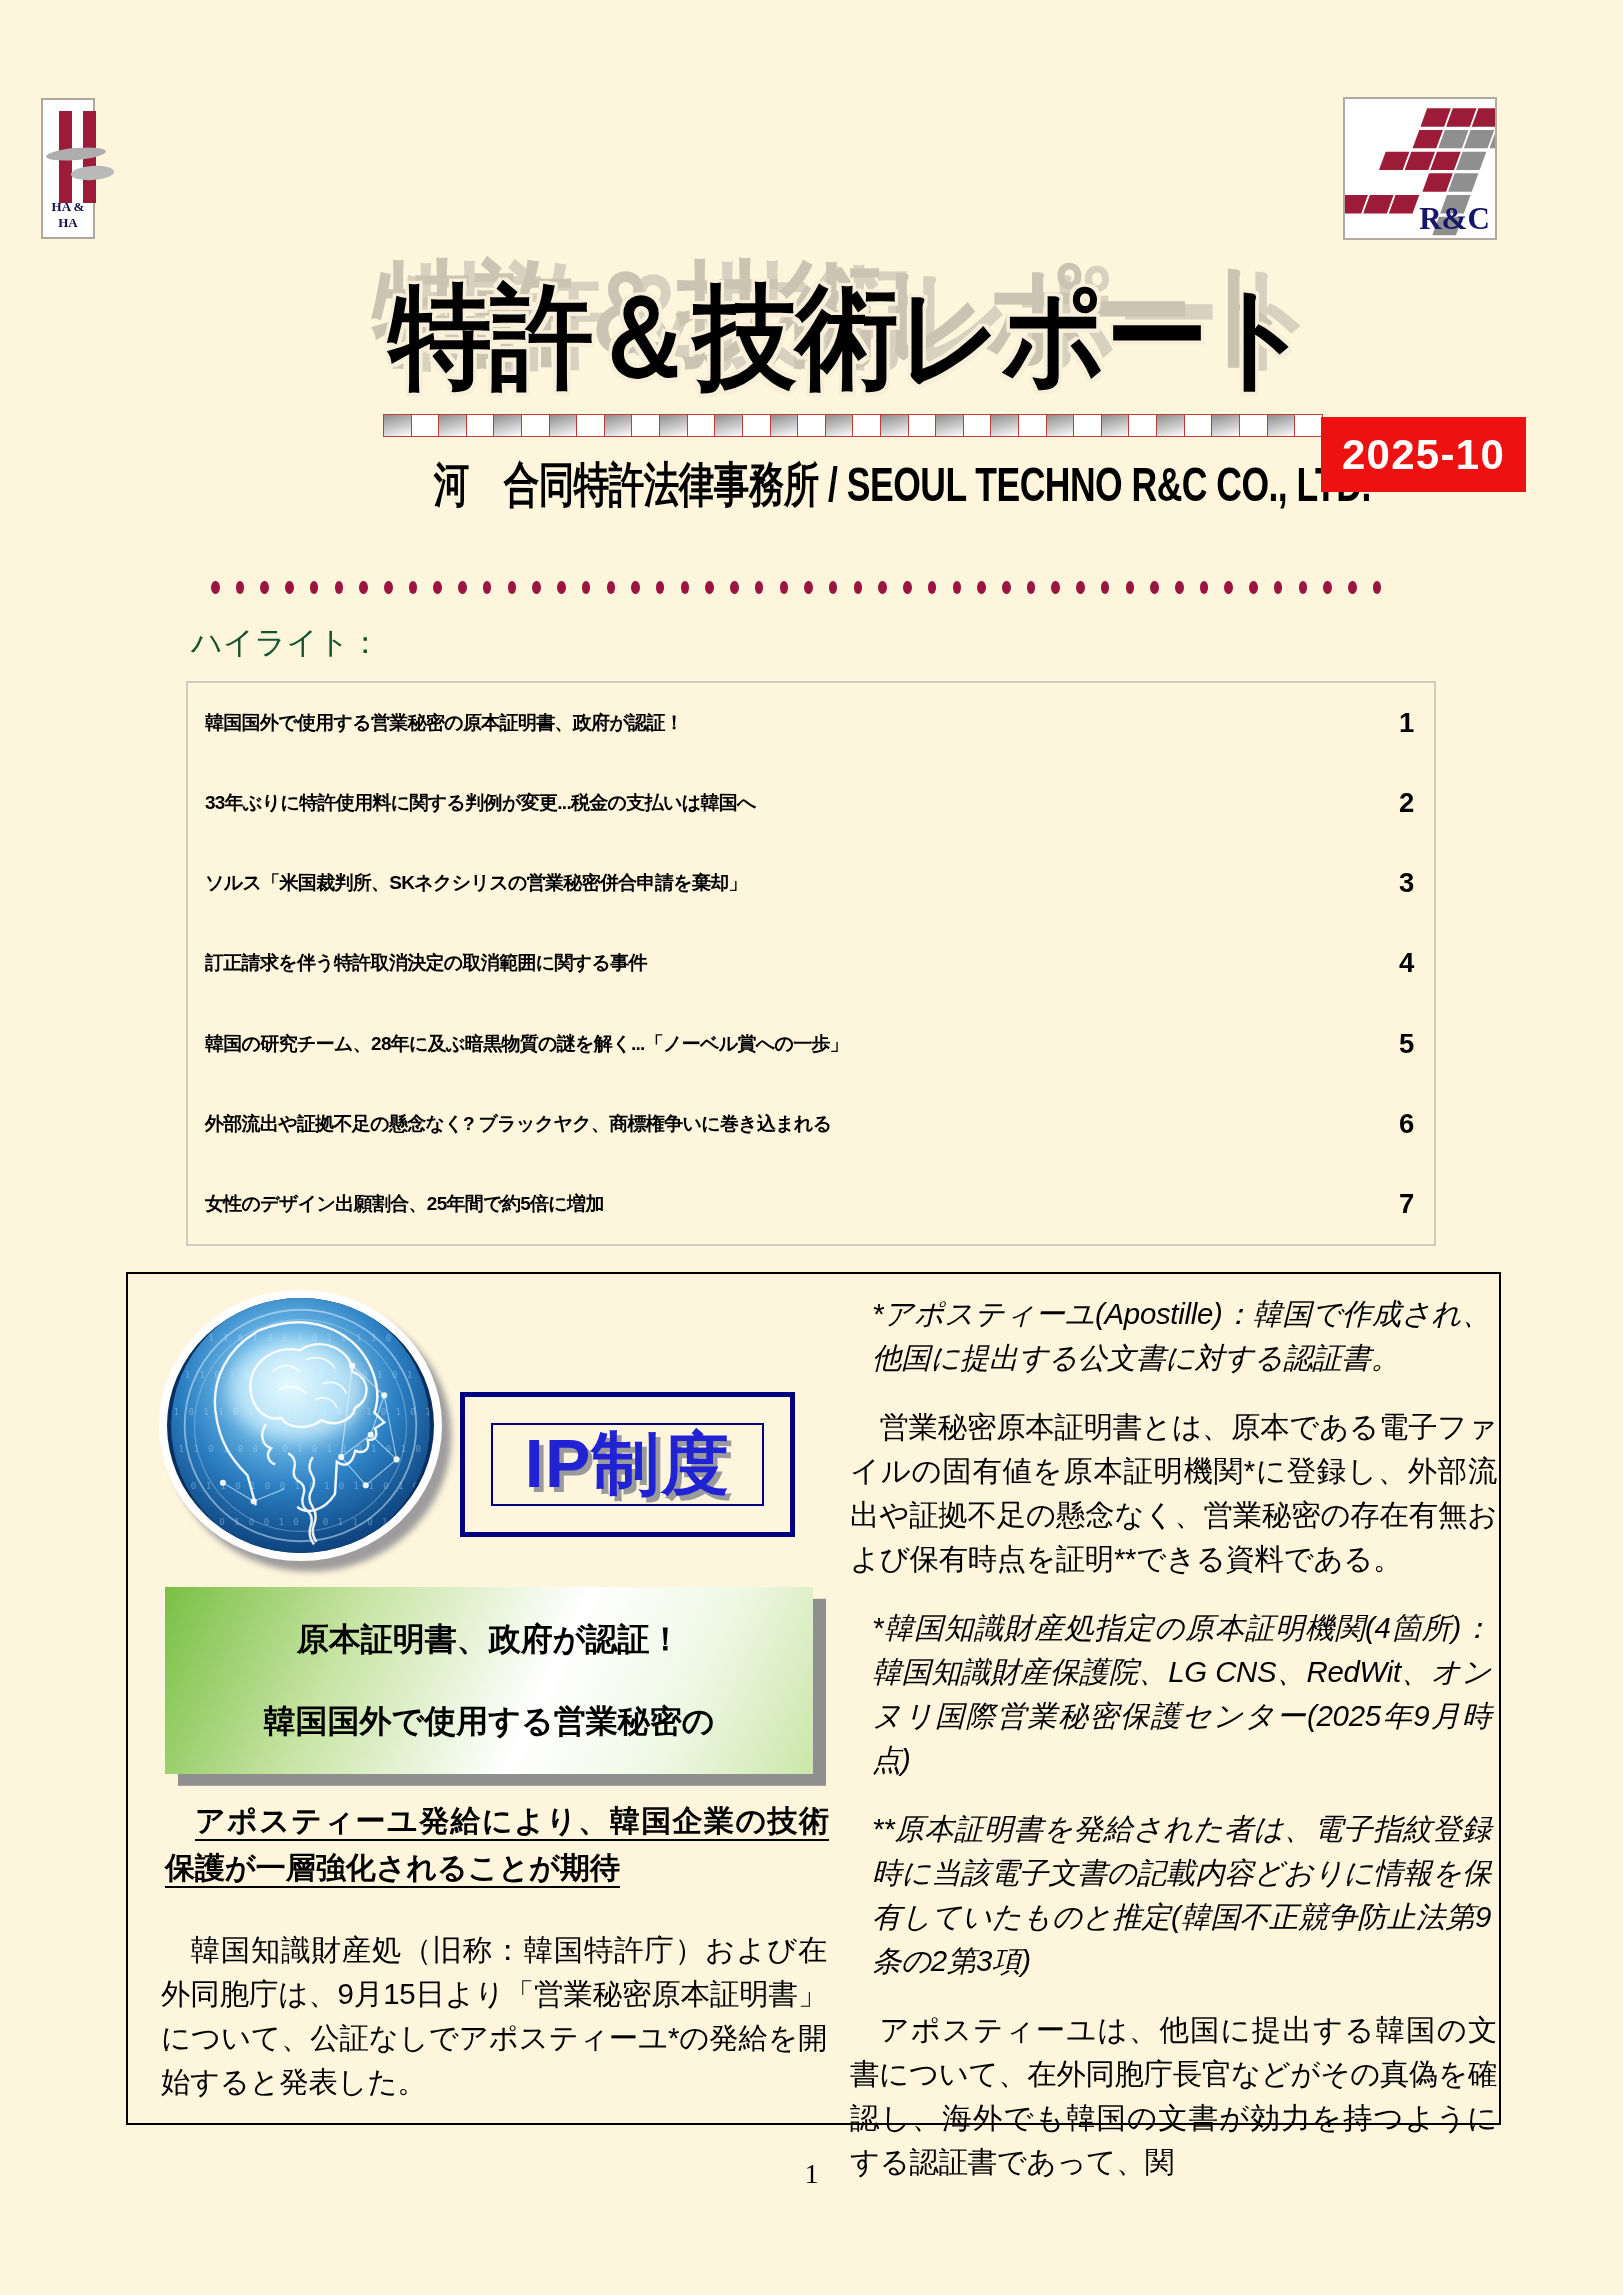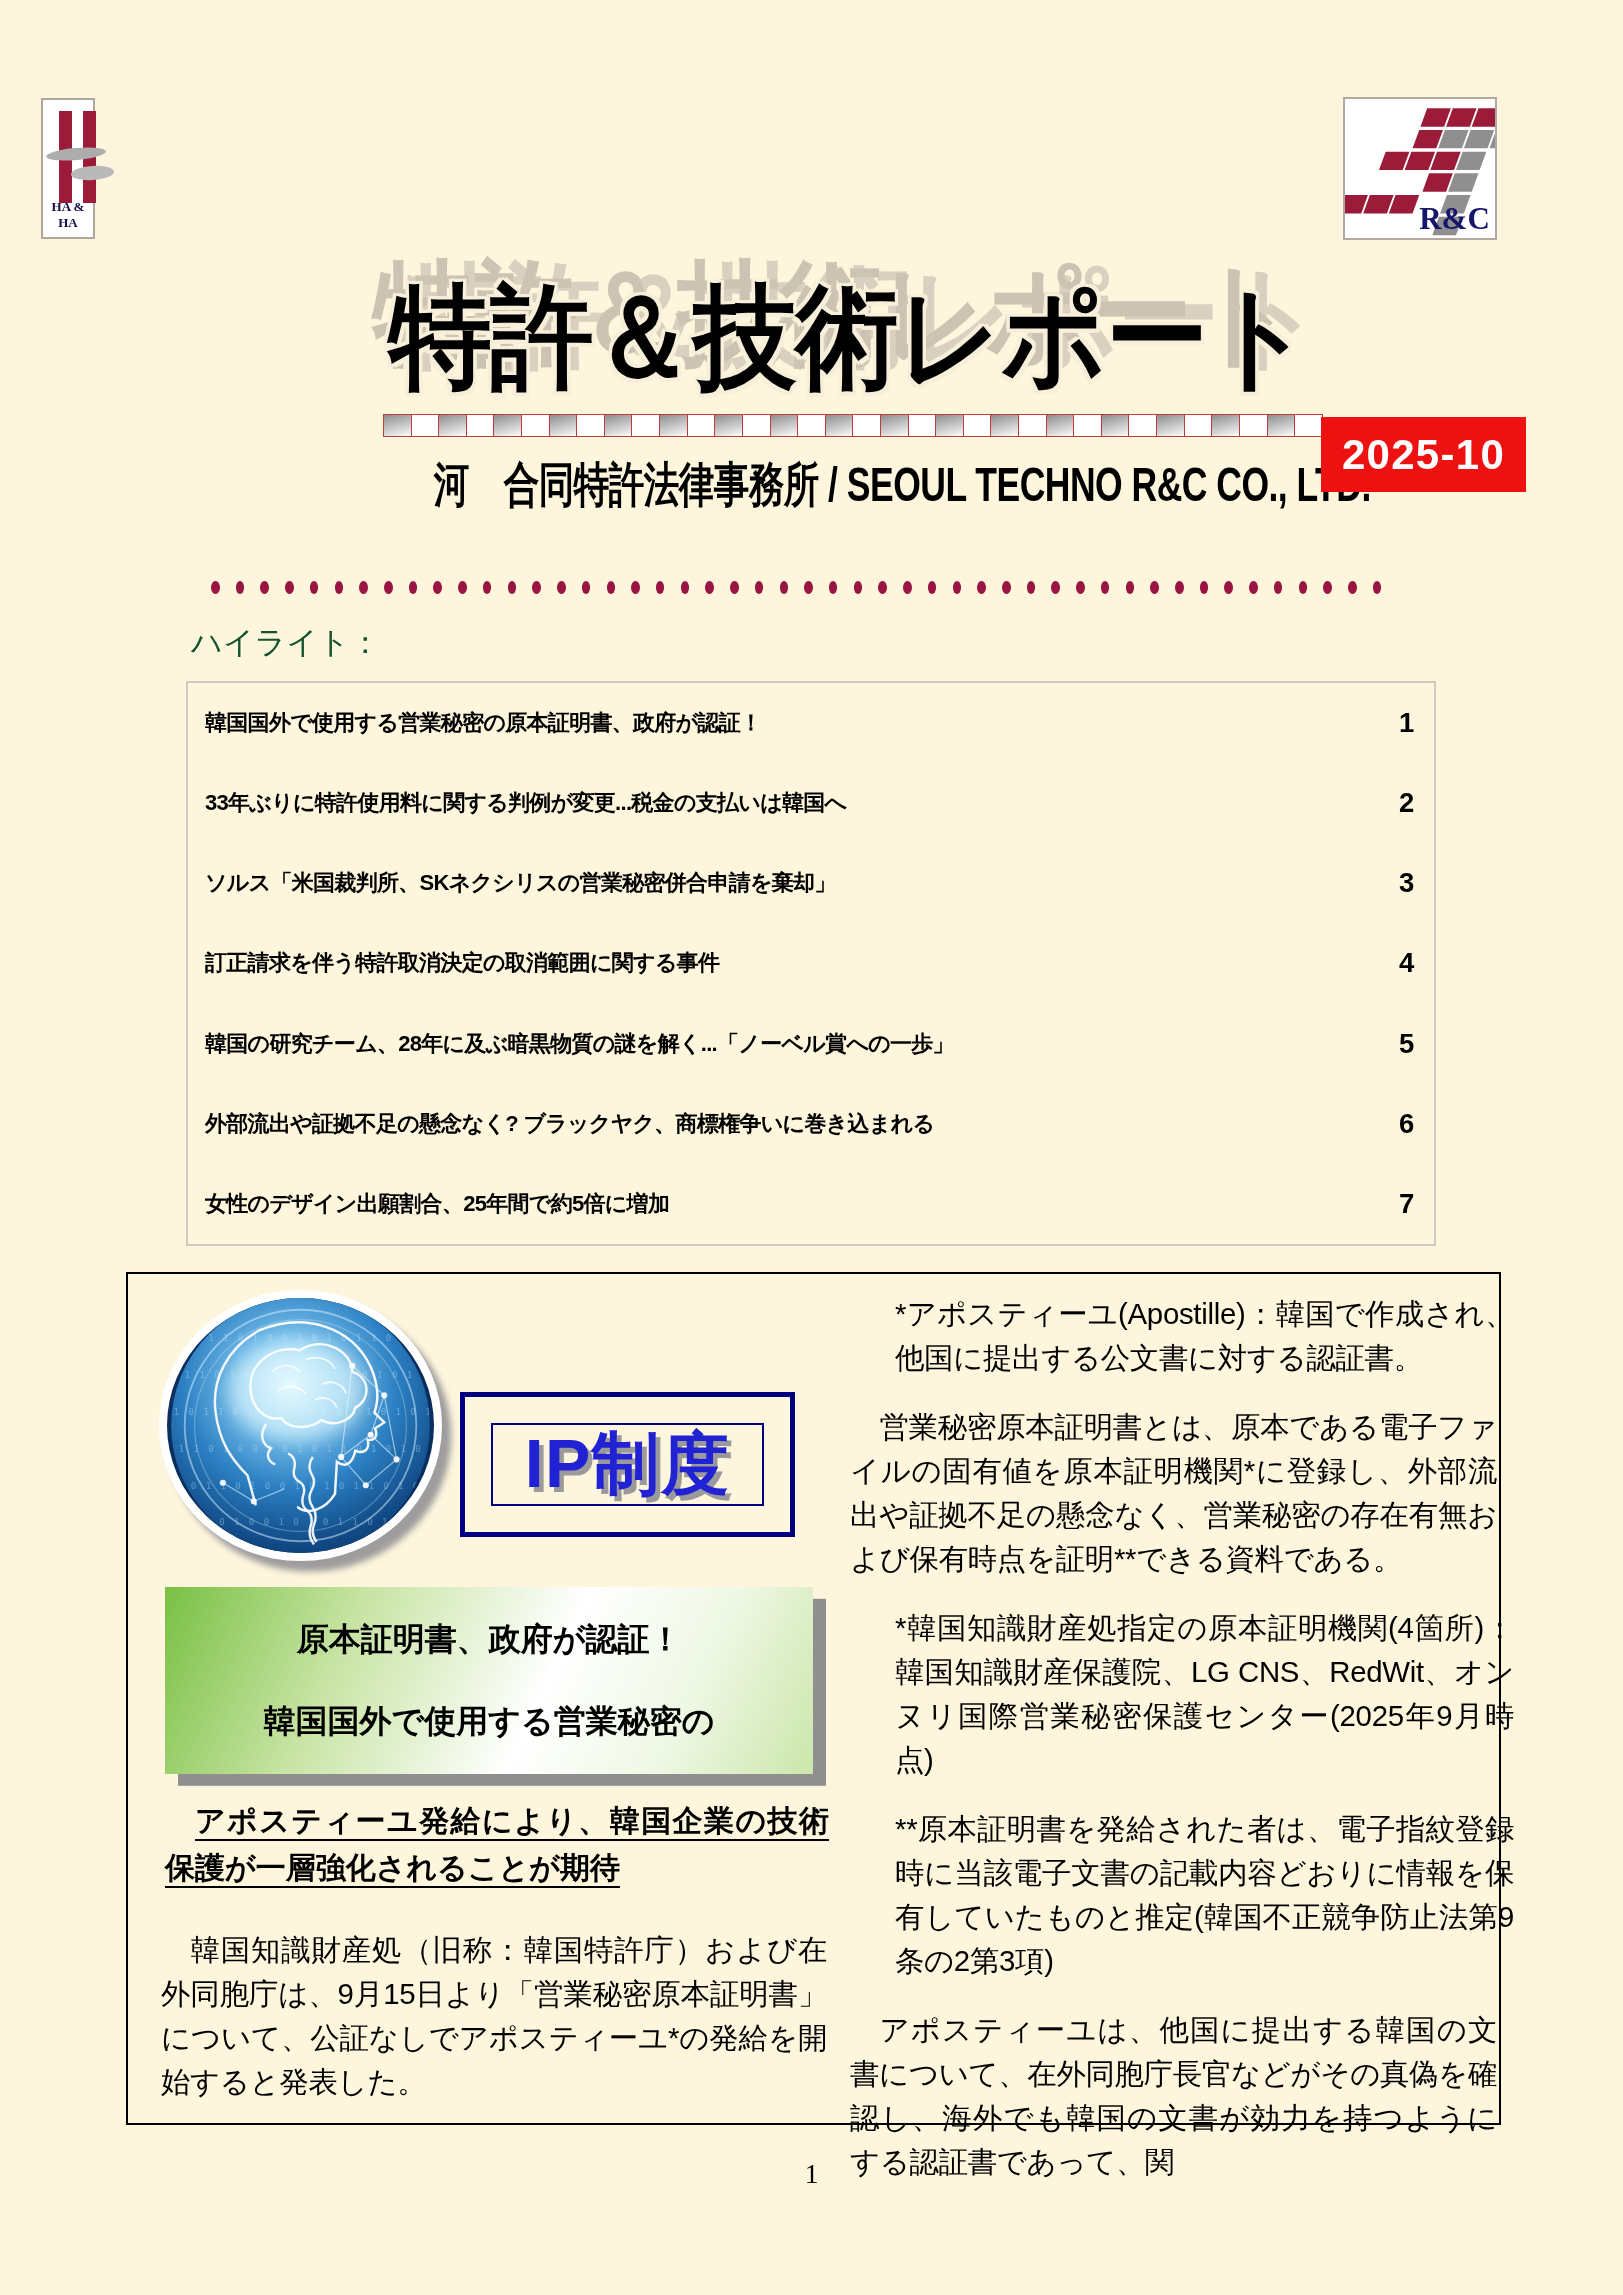--- a/index.html
+++ b/index.html
@@ -65,21 +65,21 @@
   .dots { position:absolute; left:211px; top:580px; width:1171px; height:14.4px;
           display:flex; justify-content:space-between; align-items:center; }
   .dot { width:8.5px; height:13px; border-radius:50%; background:#9B1542; flex:0 0 auto; }
   
   .hl-label { position:absolute; left:191px; top:622px; font-size:31px; font-weight:normal; color:#14532d; }
   .hl-box {
     position:absolute; left:186px; top:681px; width:1250px; height:565px;
     border:2.6px solid #CFC9C0; display:flex; flex-direction:column;
   }
   .hl-row { flex:1; display:flex; align-items:center; justify-content:space-between; padding:0 19.6px 0 17px; }
-  .hl-title { font-size:22px; font-weight:bold; color:#000; letter-spacing:-0.7px; }
+  .hl-title { font-size:19px; font-weight:bold; color:#000; letter-spacing:-0.7px; }
   .hl-page  { font-size:27.5px; font-weight:bold; color:#000; }
   
   .content-box {
     position:absolute; left:126px; top:1272px; width:1375px; height:853px;
     border:2.6px solid #000;
   }
   .brain-wrap {
     position:absolute; left:31px; top:16.4px; width:283px; height:271px;
     border:8.5px solid #fff; border-radius:50%;
     box-shadow:9.2px 10.5px 6.5px rgba(125,125,135,0.75);
@@ -112,21 +112,21 @@
     text-indent:30px; text-align:justify;
     text-decoration:underline; text-decoration-thickness:2px; text-underline-offset:7.9px;
   }
   .left-body {
     position:absolute; left:33px; top:654px; width:666px;
     font-size:29.4px; color:#000; line-height:44px; text-indent:29.4px; text-align:justify;
     letter-spacing:-0.3px;
   }
   .col-right { position:absolute; left:722px; top:18.3px; width:647px; }
   .col-right p { font-size:29.4px; color:#000; line-height:44px; text-align:justify; letter-spacing:-0.3px; }
-  .col-right p.note { margin-left:45px; width:619px; }
+  .col-right p.note { margin-left:22px; width:619px;font-style:italic; }
   .col-right p.body { text-indent:29.4px; }
   .col-right p + p { margin-top:25px; }
   
   .page-num {
     position:absolute; left:0; right:0; top:2158px; text-align:center;
     font-family:"Liberation Serif","DejaVu Serif",serif; font-size:27.5px; color:#000;
   }
 </style>
 </head>
 <body>

